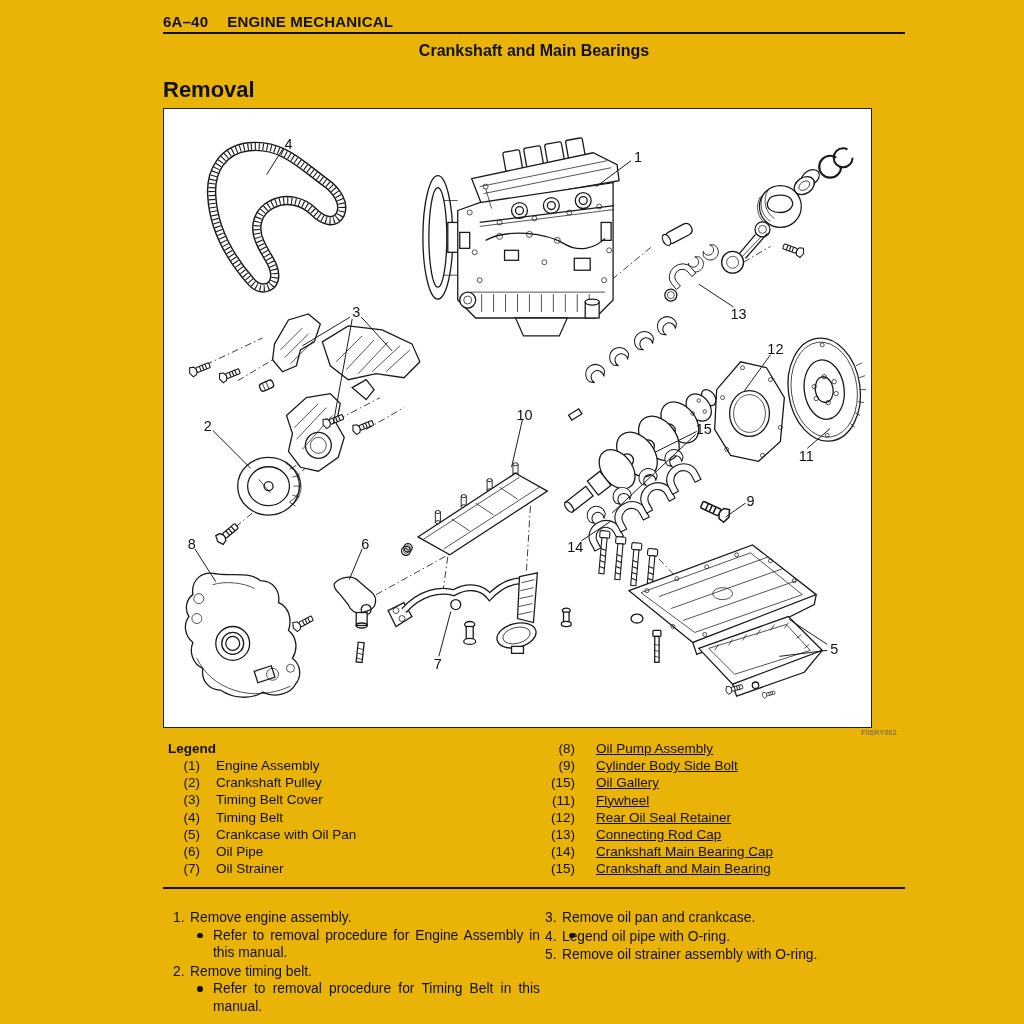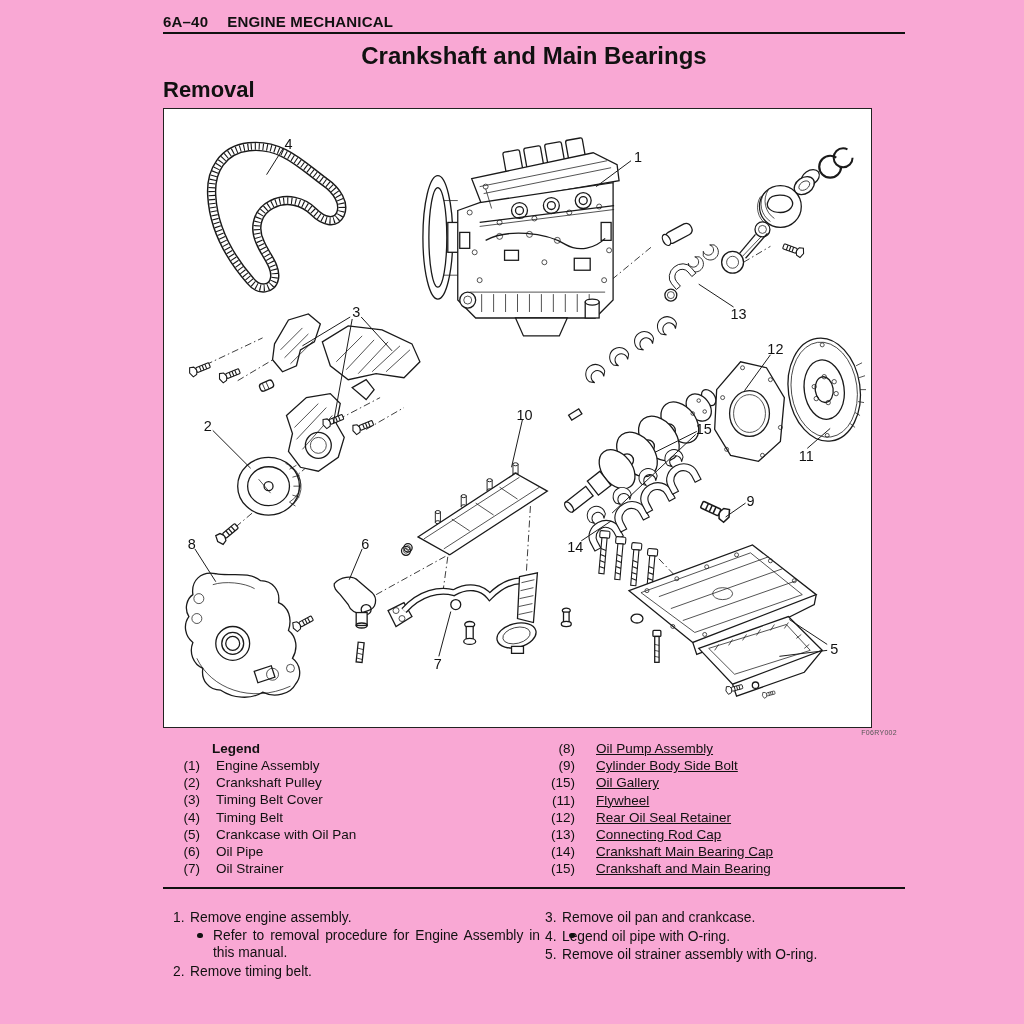--- a/index.html
+++ b/index.html
@@ -1,30 +1,30 @@
 <!DOCTYPE html>
 <html><head>
 <meta charset="utf-8">
 <style>
   html,body { margin:0; padding:0; background:#fff; }
-  .page { position:relative; width:1024px; height:1024px; background:#f9a8d4; overflow:hidden;
+  .page { position:relative; width:1024px; height:1024px; background:#eab308; overflow:hidden;
           font-family:"Liberation Sans","DejaVu Sans",sans-serif; color:#111; }
 
   .runhead { position:absolute; left:163px; top:13px; font-size:15px; font-weight:bold; letter-spacing:.2px; white-space:nowrap; }
   .runhead .code { margin-right:19px; }
   .headrule { position:absolute; left:163px; top:32px; width:742px; height:2.4px; background:#111; }
-  .title { position:absolute; left:163px; top:42px; width:742px; text-align:center; font-size:24px; font-weight:bold; }
+  .title { position:absolute; left:163px; top:42px; width:742px; text-align:center; font-size:16px; font-weight:bold; }
   .subtitle { position:absolute; left:163px; top:77px; font-size:22px; font-weight:bold; }
 
   .frame { position:absolute; left:163px; top:108px; width:707px; height:618px; border:1.6px solid #222; background:#fff; }
   .frame svg { position:absolute; left:0; top:0; width:100%; height:100%; }
   .figcode { position:absolute; left:793px; top:729px; width:104px; text-align:right; font-size:7px; color:#555; letter-spacing:.3px; }
 
   .legend { position:absolute; left:163px; top:740px; width:742px; font-size:13.5px; line-height:17.2px; }
-  .legend-heading { position:absolute; left:5px; top:0; font-weight:bold;margin-left:44px; }
+  .legend-heading { position:absolute; left:5px; top:0; font-weight:bold; }
   .lcol { position:absolute; top:0; }
   .lcol.left { left:13px; top:17px; }
   .lcol.right { left:382px; top:0; }
   .legend-row { display:flex; }
   .lcol.left .lnum { width:24px; text-align:right; flex:0 0 auto; }
   .lcol.left .llbl { margin-left:16px; }
   .lcol.right .lnum { width:30px; text-align:right; flex:0 0 auto; }
   .lcol.right .llbl { margin-left:21px;text-decoration:underline; }
   .legendrule { position:absolute; left:163px; top:887px; width:742px; height:2.2px; background:#111; }
 
@@ -565,20 +565,21 @@
           <span class="llbl">Crankshaft and Main Bearing</span>
         </div>
       </div>
   </div>
   <div class="legendrule"></div>
 
   <div class="steps left">
       <div class="step"><span class="snum">1.</span><span class="stext">Remove engine assembly.</span></div>
       <div class="bullet"><span class="bdot"></span><span>Refer to removal procedure for Engine Assembly in this manual.</span></div>
       <div class="step"><span class="snum">2.</span><span class="stext">Remove timing belt.</span></div>
+      <div class="bullet"><span class="bdot"></span><span>Refer to removal procedure for Timing Belt in this manual.</span></div>
     </div>
   <div class="steps right">
       <div class="step"><span class="snum">3.</span><span class="stext">Remove oil pan and crankcase.</span></div>
       <div class="bullet"><span class="bdot"></span></div>
       <div class="step"><span class="snum">4.</span><span class="stext">Legend oil pipe with O-ring.</span></div>
       <div class="step"><span class="snum">5.</span><span class="stext">Remove oil strainer assembly with O-ring.</span></div>
     </div>
 
 </div>
 

